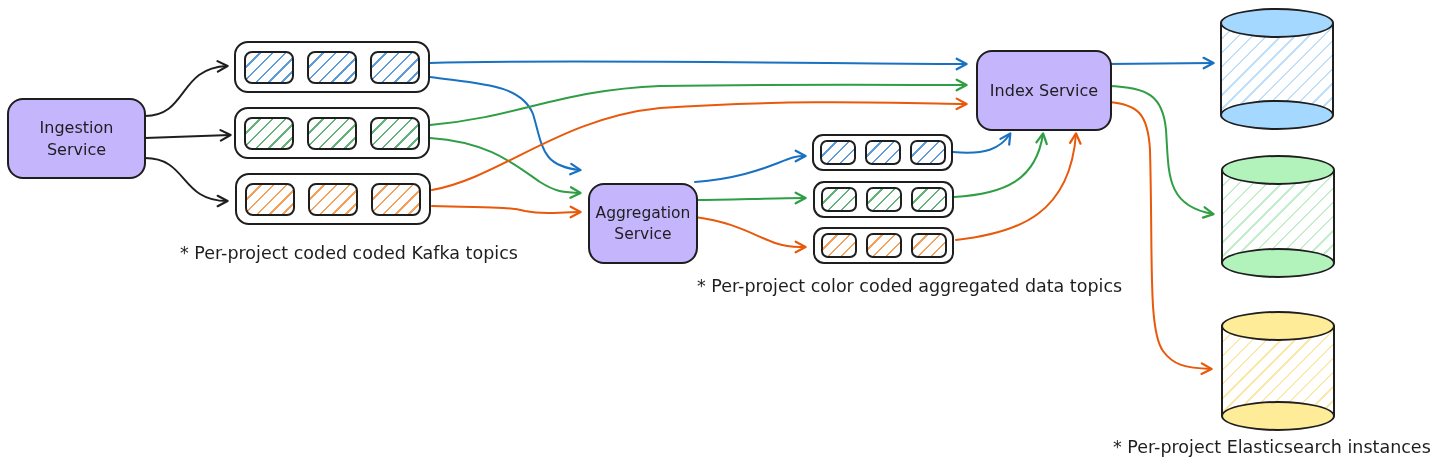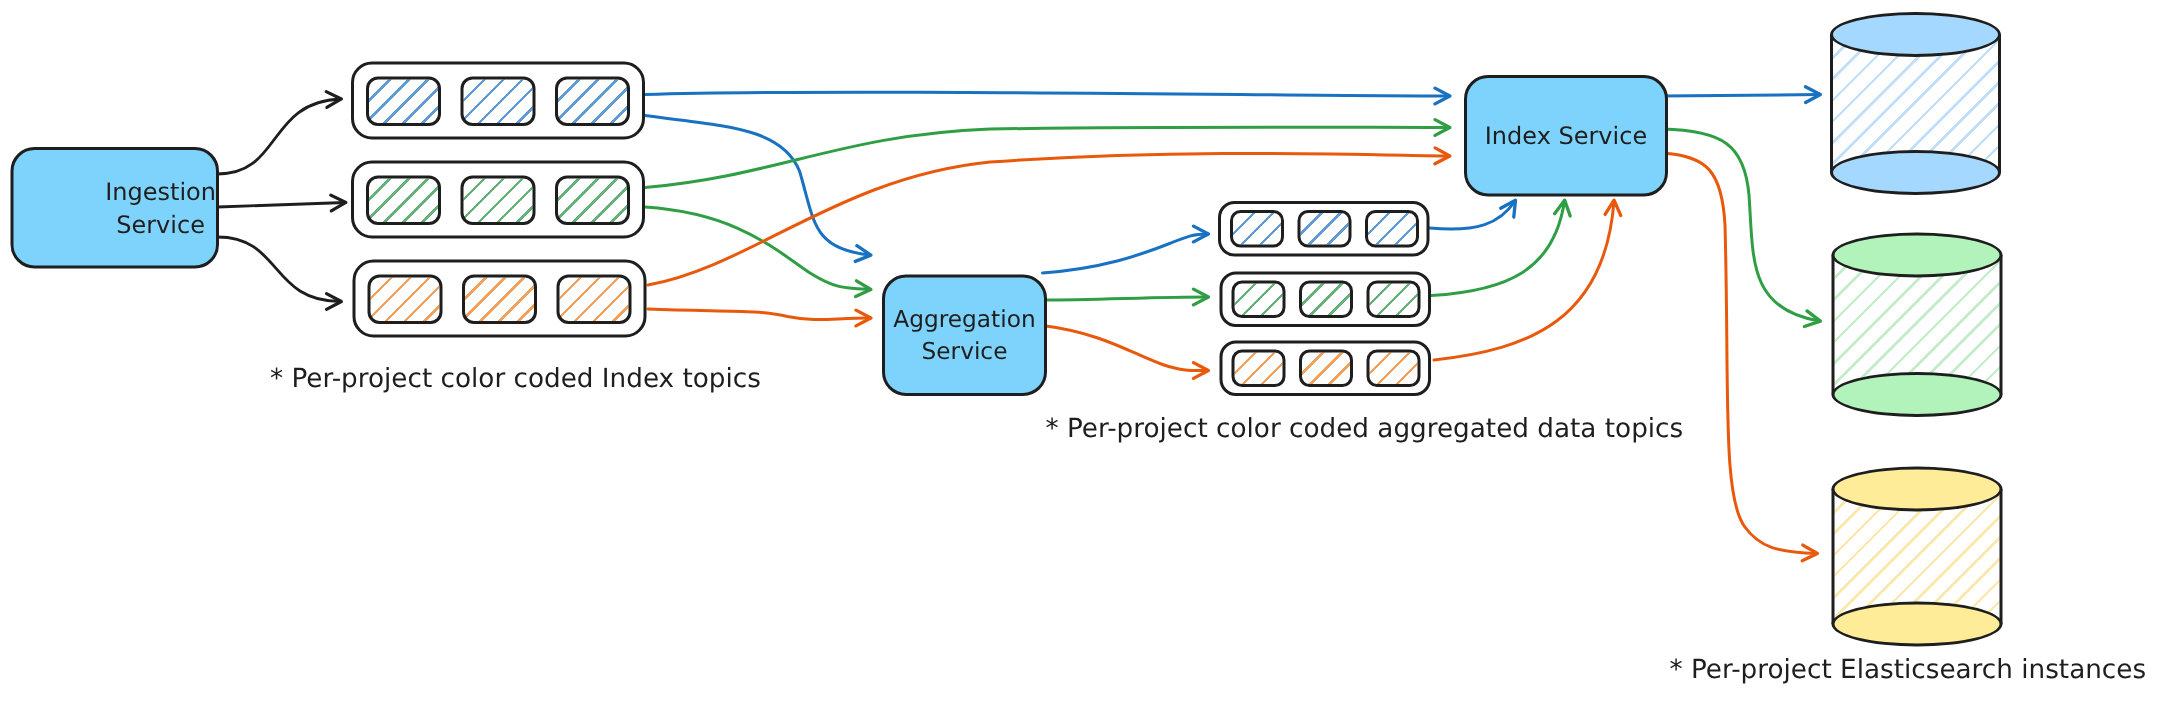--- a/index.html
+++ b/index.html
@@ -4,21 +4,21 @@
 <style>
   html,body{margin:0;padding:0;background:#ffffff;}
   body{font-family:"DejaVu Sans", "Liberation Sans", sans-serif;color:#1e1e1e;}
   .canvas{position:relative;width:1440px;height:470px;background:#ffffff;overflow:hidden;}
   .wires{position:absolute;left:0;top:0;}
 
   .node{
     position:absolute;
     border:2px solid #1e1e1e;
     border-radius:16px;
-    background:#7dd3fc;
+    background:#c4b5fd;
     display:flex;align-items:center;justify-content:center;
     text-align:center;font-size:16px;line-height:1.35;
     white-space:pre-line;
   }
 
   .tgroup{
     position:absolute;
     border:2.5px solid #1e1e1e;
     border-radius:14px;
     background:#ffffff;
@@ -103,21 +103,21 @@
 
     <g fill="none" stroke="#e8590c" stroke-width="2" stroke-linecap="round">
       <path d="M432,190 C500,178 560,118 660,108 C790,99 900,103 966,104" marker-end="url(#ah-orange)"></path>
       <path d="M432,206 C480,208 505,206 525,211 C545,215 555,212 580,212" marker-end="url(#ah-orange)"></path>
       <path d="M695,217 C735,222 755,236 775,243 C790,248 796,247 805,247" marker-end="url(#ah-orange)"></path>
       <path d="M956,240 C1020,233 1070,213 1076,134" marker-end="url(#ah-orange)"></path>
       <path d="M1108,102 C1138,104 1148,114 1150,150 C1153,260 1148,330 1163,351 C1173,365 1185,368 1211,369" marker-end="url(#ah-orange)"></path>
     </g>
   </svg>
 
-  <div class="node" style="left:7px;top:98px;width:135px;height:77px;justify-content:flex-end;">
+  <div class="node" style="left:7px;top:98px;width:135px;height:77px;">
     <span>Ingestion
 Service</span>
   </div>
 
   <div class="node" style="left:588px;top:155px;width:106px;height:77px;font-size:15.5px;margin-top:28px;">
     <span>Aggregation
 Service</span>
   </div>
 
   <div class="node" style="left:976px;top:50px;width:132px;height:77px;">
@@ -165,17 +165,17 @@
     <div class="body"></div>
     <div class="ellipse bottom"></div>
     <div class="ellipse top"></div>
   </div>
   <div class="cyl cyl-yellow" style="left:1221px;top:311px;height:120px;">
     <div class="body"></div>
     <div class="ellipse bottom"></div>
     <div class="ellipse top"></div>
   </div>
 
-  <div class="caption" style="left:180px;top:243px;">* Per-project color coded Index topics</div>
+  <div class="caption" style="left:180px;top:243px;">* Per-project coded coded Kafka topics</div>
   <div class="caption" style="left:697px;top:276px;">* Per-project color coded aggregated data topics</div>
   <div class="caption" style="left:1113px;top:437px;">* Per-project Elasticsearch instances</div>
 
 </div>
 
 </body></html>

